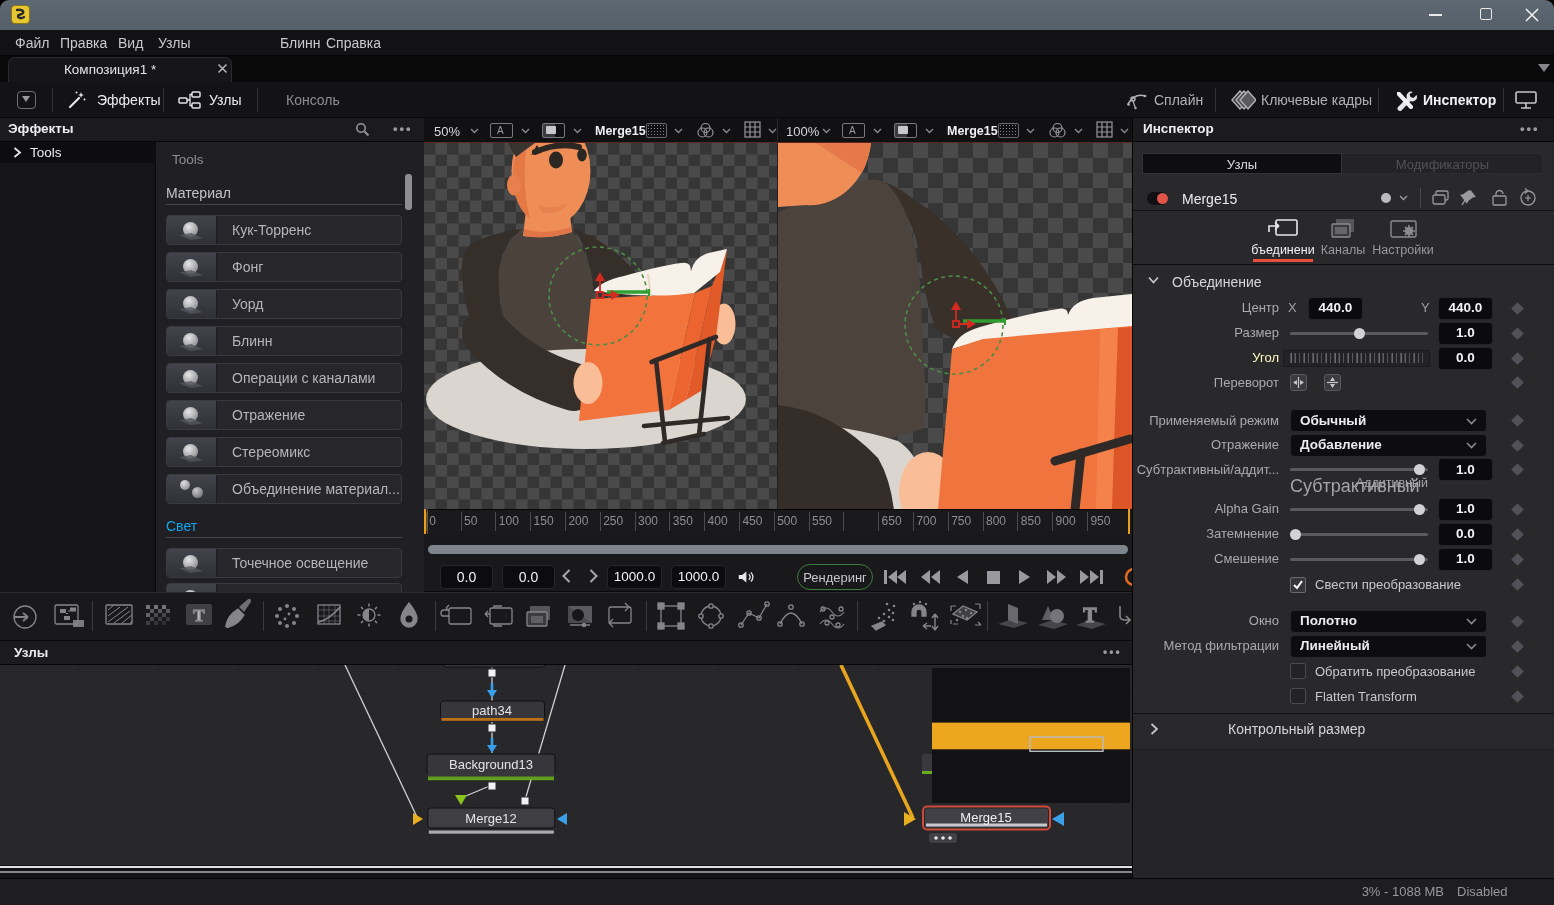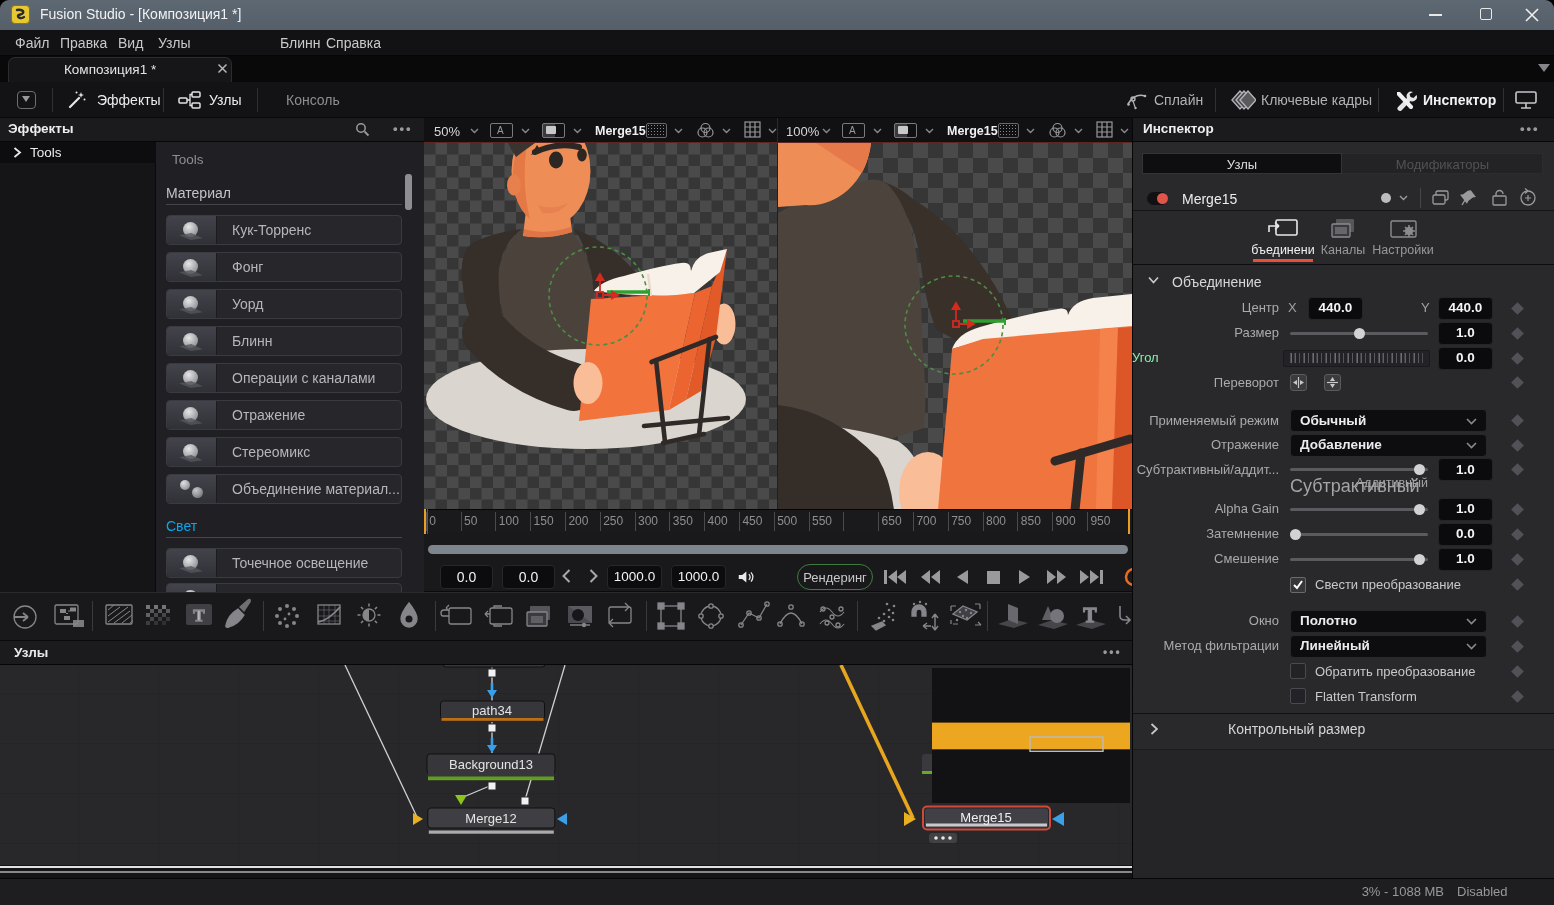--- a/index.html
+++ b/index.html
@@ -6,21 +6,20 @@
 body{font-family:"Liberation Sans",sans-serif;-webkit-font-smoothing:antialiased;}
 .ab{position:absolute;}
 
 </style></head><body>
 <div style="position:absolute;left:0;top:0;width:1554px;height:905px;background:#19191b;border-radius:9px 9px 0 0;overflow:hidden;">
 <div style="position:absolute;left:0px;top:0px;width:1554px;height:30px;background:linear-gradient(#5d6873,#545f6a);"></div>
 <div style="position:absolute;left:11px;top:5px;width:19px;height:19px;background:#e8c832;border-radius:4px;border:1px solid #8a7514;"></div>
 <svg class="ab" style="left:13px;top:7px" width="15" height="15" viewBox="0 0 15 15">
       <path d="M4 3 C8 2 11 4 10 6 C9 8 5 7 5 9 C5 11 9 12 11 10" stroke="#2a2a2a" stroke-width="2.4" fill="none" stroke-linecap="round"></path>
     </svg>
-<div style="position:absolute;left:40px;top:6px;width:500px;height:18px;color:#f2f2f4;font-size:14px;">Fusion Studio - [Композиция1 *]</div>
 <div style="position:absolute;left:1429px;top:14px;width:13px;height:2px;background:#e8e8e8;"></div>
 <div style="position:absolute;left:1480px;top:8px;width:12px;height:12px;border:1.4px solid #e8e8e8;border-radius:2px;"></div>
 <svg class="ab" style="left:1525px;top:8px" width="14" height="14" viewBox="0 0 14 14">
       <path d="M1 1 L13 13 M13 1 L1 13" stroke="#efefef" stroke-width="1.6"></path>
     </svg>
 <div style="position:absolute;left:0px;top:30px;width:1554px;height:26px;background:#121214;border-bottom:1px solid #050506;"></div>
 <div style="position:absolute;left:15px;top:35px;height:16px;color:#8c8c8;font-size:14px;color:#c9c9cb;">Файл</div>
 <div style="position:absolute;left:60px;top:35px;height:16px;color:#8c8c8;font-size:14px;color:#c9c9cb;">Правка</div>
 <div style="position:absolute;left:118px;top:35px;height:16px;color:#8c8c8;font-size:14px;color:#c9c9cb;">Вид</div>
 <div style="position:absolute;left:158px;top:35px;height:16px;color:#8c8c8;font-size:14px;color:#c9c9cb;">Узлы</div>
@@ -721,21 +720,21 @@
 <div style="position:absolute;left:1421px;top:300px;height:16px;color:#a2a2a6;font-size:13px;">Y</div>
 <div style="position:absolute;left:1438px;top:296.5px;width:55px;height:23px;background:#0b0b0d;border:1px solid #252528;border-radius:4px;"></div>
     <div style="position:absolute;left:1438px;top:300px;width:55px;height:16px;color:#f4f4f6;font-size:13.5px;font-weight:700;text-align:center;">440.0</div>
 <div style="position:absolute;left:1513px;top:303.5px;width:9px;height:9px;background:#515157;transform:rotate(45deg);"></div>
 <div style="position:absolute;left:1132px;top:325px;width:147px;height:16px;color:#aaaaae;font-size:13px;text-align:right;">Размер</div>
 <div style="position:absolute;left:1290px;top:331.5px;width:138px;height:3px;background:#5a5a5f;border-radius:2px;"></div>
     <div style="position:absolute;left:1353.5px;top:327.5px;width:11px;height:11px;background:#d2d2d4;border-radius:50%;"></div>
 <div style="position:absolute;left:1438px;top:321.5px;width:55px;height:23px;background:#0b0b0d;border:1px solid #252528;border-radius:4px;"></div>
     <div style="position:absolute;left:1438px;top:325px;width:55px;height:16px;color:#f4f4f6;font-size:13.5px;font-weight:700;text-align:center;">1.0</div>
 <div style="position:absolute;left:1513px;top:328.5px;width:9px;height:9px;background:#515157;transform:rotate(45deg);"></div>
-<div style="position:absolute;left:1132px;top:350px;width:147px;height:16px;color:#86efac;font-size:13px;">Угол</div>
+<div style="position:absolute;left:1132px;top:350px;width:147px;height:16px;color:#fef9c3;font-size:13px;text-align:right;">Угол</div>
 <div style="position:absolute;left:1283px;top:349.5px;width:147px;height:17px;background:#232327;border-radius:2px;border:1px solid #1a1a1d;"></div>
 <div style="position:absolute;left:1290px;top:353px;width:133px;height:10px;background:repeating-linear-gradient(90deg,#71717656 0px,#717176 1.6px,transparent 1.6px,transparent 4.4px);"></div>
 <div style="position:absolute;left:1438px;top:346.5px;width:55px;height:23px;background:#0b0b0d;border:1px solid #252528;border-radius:4px;"></div>
     <div style="position:absolute;left:1438px;top:350px;width:55px;height:16px;color:#f4f4f6;font-size:13.5px;font-weight:700;text-align:center;">0.0</div>
 <div style="position:absolute;left:1513px;top:353.5px;width:9px;height:9px;background:#515157;transform:rotate(45deg);"></div>
 <div style="position:absolute;left:1132px;top:374.5px;width:147px;height:16px;color:#aaaaae;font-size:13px;text-align:right;">Переворот</div>
 <div style="position:absolute;left:1290px;top:374px;width:17px;height:17px;background:#3a3a3f;border-radius:3px;border:1px solid #5a5a5e;"></div>
 <svg class="ab" style="left:1293px;top:377px" width="11" height="11" viewBox="0 0 11 11">
       <path d="M5.5 0 V11" stroke="#c8c8ca" stroke-width="1.2"></path>
       <path d="M0 5.5 l4 -2.5 v5 Z M11 5.5 l-4 -2.5 v5 Z" fill="#c8c8ca"></path>

